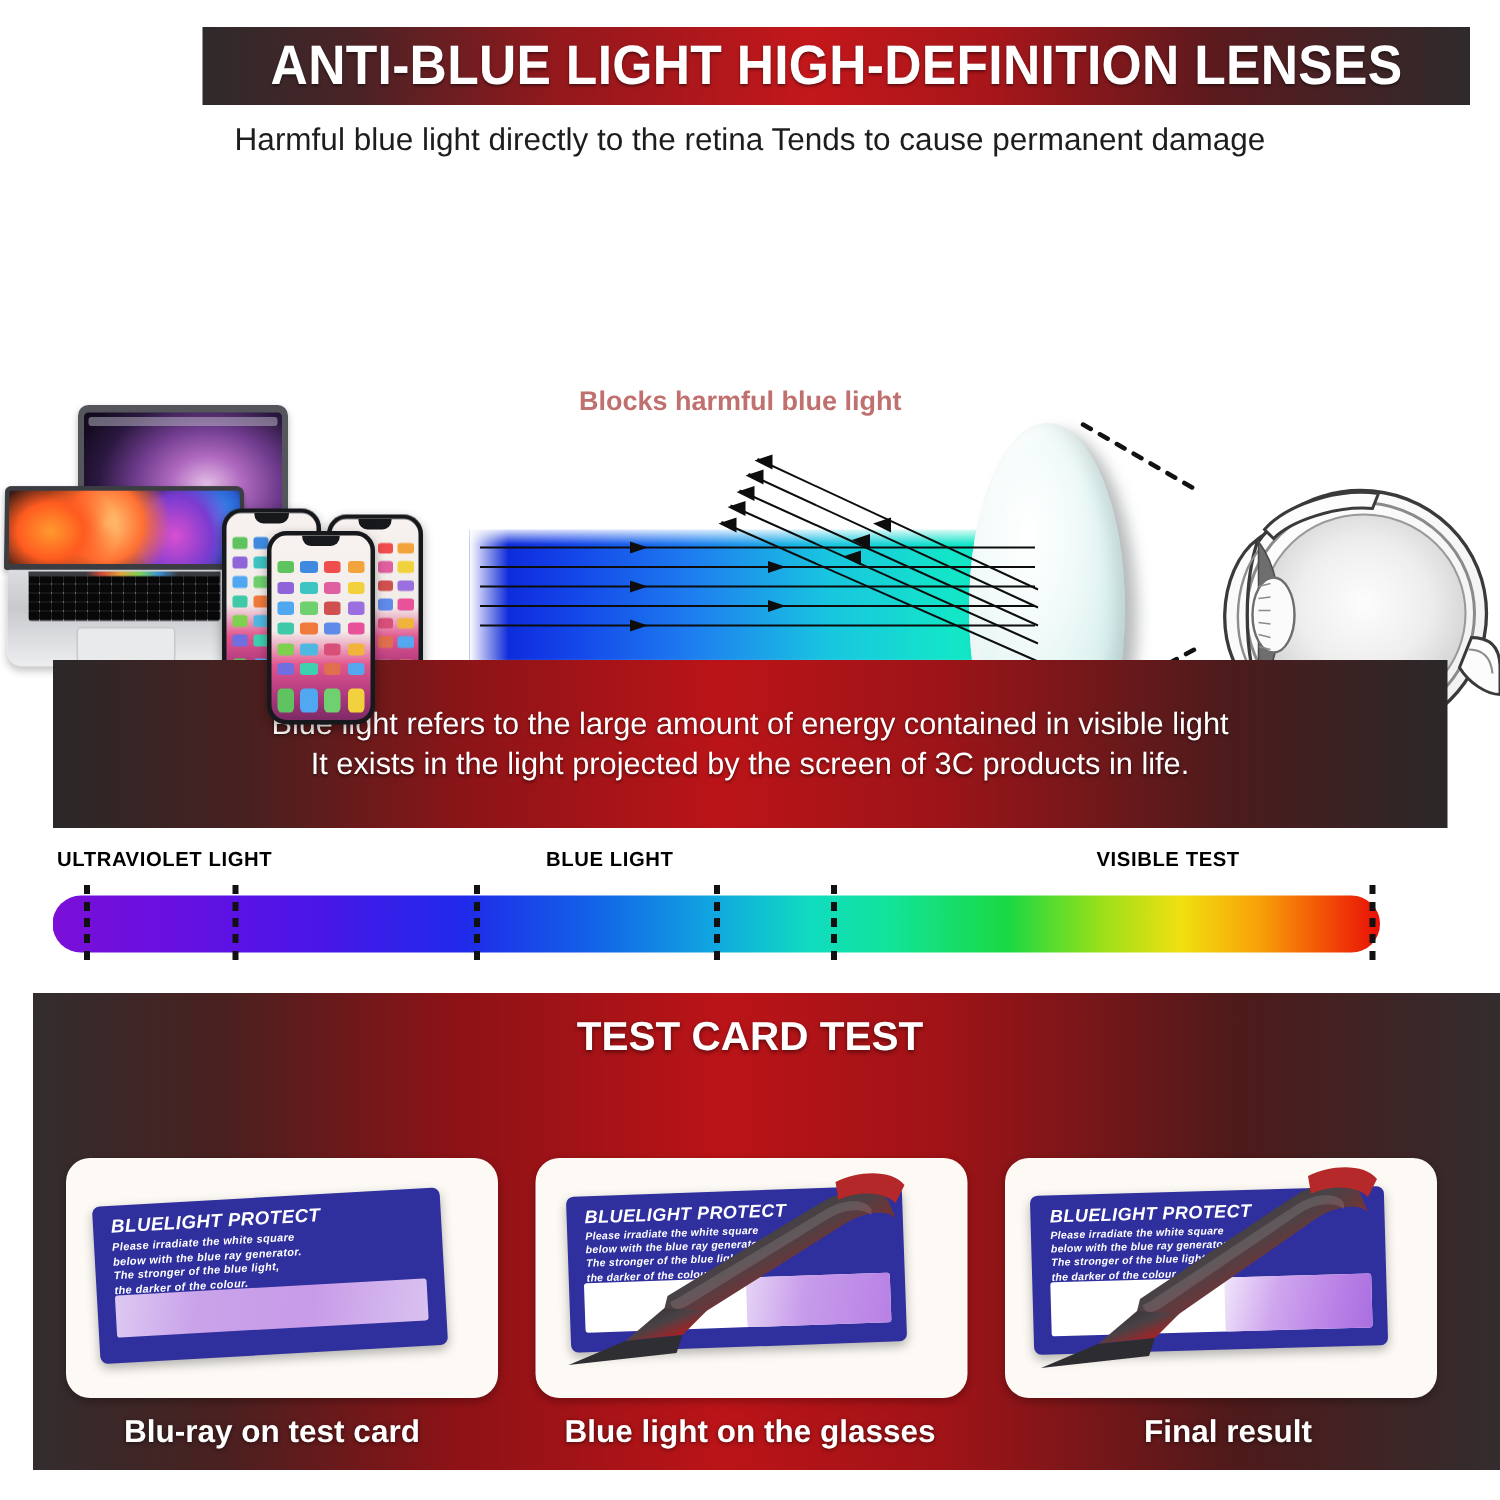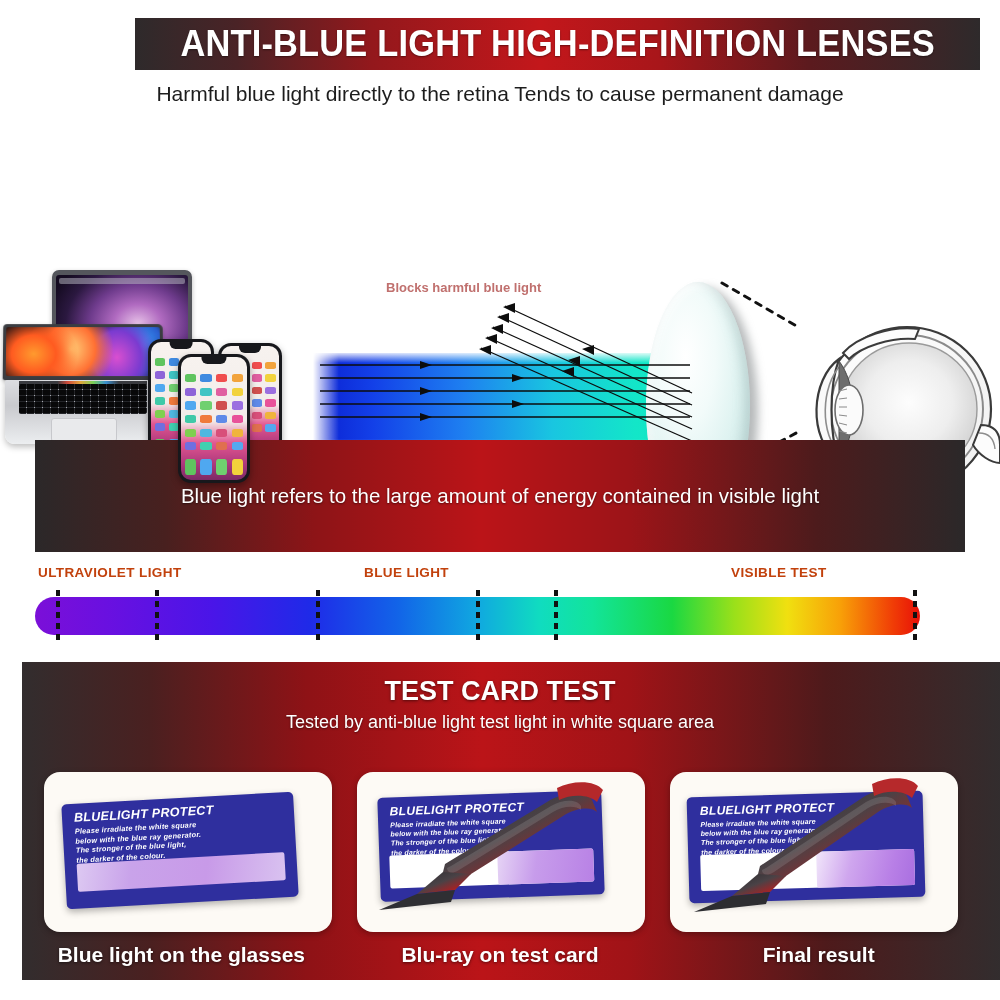--- a/index.html
+++ b/index.html
@@ -11,21 +11,21 @@
     background:linear-gradient(90deg,#2e2a2b 0%,#4a2326 12%,#93181c 28%,#c3171b 48%,#a8161a 62%,#5b1a1e 80%,#2e2a2b 100%);
     display:flex;align-items:center;justify-content:center;}
   #header-title{color:#fff;font-size:37px;font-weight:bold;letter-spacing:.2px;
     transform:scaleX(.93);white-space:nowrap;text-shadow:0 1px 2px rgba(0,0,0,.45);}
   #header-subtitle{position:absolute;left:0;top:82px;width:1000px;text-align:center;
     font-size:21px;color:#1d1d1d;}
 
   
   #hero{position:absolute;left:0;top:125px;width:1000px;height:305px;}
 
-  #blocks-label{position:absolute;left:386px;top:155px;font-size:13px;font-weight:bold;
+  #blocks-label{position:absolute;left:386px;top:132px;font-size:18px;font-weight:bold;
     color:#c0706e;white-space:nowrap;}
 
   
   #devices{position:absolute;left:0;top:130px;width:320px;height:230px;}
   .monitor-body{position:absolute;left:52px;top:15px;width:140px;height:108px;
     background:#54565c;border-radius:7px 7px 3px 3px;
     box-shadow:0 2px 5px rgba(0,0,0,.28);}
   .monitor-screen{position:absolute;left:4px;top:5px;width:132px;height:94px;border-radius:3px;
     background:radial-gradient(ellipse 70% 80% at 62% 52%,#e7c2e8 0%,#b06ac0 26%,#6e3b8c 52%,#2b1840 78%,#140b20 100%);}
   .monitor-bar{position:absolute;left:7px;top:8px;width:126px;height:6px;border-radius:2px;
@@ -94,21 +94,21 @@
   #eye{position:absolute;left:795px;top:188px;width:205px;height:190px;}
 
   
   #info-panel{position:absolute;left:35px;top:440px;width:930px;height:112px;
     background:linear-gradient(90deg,#2b2829 0%,#48201f 14%,#8d1417 30%,#bb1418 48%,#9c1418 64%,#4d1b1c 84%,#2b2829 100%);
     display:flex;flex-direction:column;align-items:center;justify-content:center;gap:3px;}
   .info-line{color:#fff;font-size:20.5px;white-space:nowrap;text-shadow:0 1px 2px rgba(0,0,0,.5);}
 
   
   #spectrum-section{position:absolute;left:0;top:565px;width:1000px;height:85px;}
-  .spec-label{position:absolute;top:0;font-size:13.5px;font-weight:bold;letter-spacing:.4px;color:#c2410c;white-space:nowrap;}
+  .spec-label{position:absolute;top:0;font-size:13.5px;font-weight:bold;letter-spacing:.4px;color:#000000;white-space:nowrap;}
   #spectrum-bar{position:absolute;left:35px;top:597px;width:885px;height:38px;border-radius:19px;
     background:linear-gradient(90deg,
       #7b0fd8 0%, #6a10e0 8%, #4a15e8 20%, #1f2ae8 31%,
       #1264e8 41%, #10a8e0 50%, #10dcc0 57%, #12e49a 63%,
       #1ad842 72%, #9ae01a 79%, #f0e010 85%, #f8a008 91%, #f03c06 97%, #e81008 100%);}
   .spec-tick{position:absolute;top:590px;width:4px;height:52px;
     background:repeating-linear-gradient(180deg,#111 0 6px,transparent 6px 11px);}
 
   
   #test-section{position:absolute;left:22px;top:662px;width:980px;height:318px;
@@ -379,40 +379,40 @@
     <path d="M48,40 C62,24 96,12 124,16 L120,26 C96,24 66,34 54,46 z" fill="#fcfcfc" stroke="#3a3a3a" stroke-width="2"></path>
     <path d="M60,158 C84,176 124,180 150,168 L146,158 C122,168 86,166 66,152 z" fill="#fcfcfc" stroke="#3a3a3a" stroke-width="2"></path>
 
     <path d="M186,112 C200,112 205,120 205,132 L205,150 C196,150 184,142 178,132 z" fill="#fcfcfc" stroke="#3a3a3a" stroke-width="2"></path>
     <path d="M184,120 C194,120 199,126 200,136" fill="none" stroke="#8d8d8d" stroke-width="1.4"></path>
   </svg>
 </div>
 
 <div id="info-panel">
   <div class="info-line">Blue light refers to the large amount of energy contained in visible light</div>
+  <div class="info-line">It exists in the light projected by the screen of 3C products in life.</div>
 </div>
 
 <div id="spectrum-section">
   <div class="spec-label" id="sl0" style="left: 38px;">ULTRAVIOLET LIGHT</div>
   <div class="spec-label" id="sl1" style="left: 364px;">BLUE LIGHT</div>
   <div class="spec-label" id="sl2" style="left: 731px;">VISIBLE TEST</div>
 </div>
 <div id="spectrum-bar"></div>
 <div id="spectrum-ticks">
     <div class="spec-tick" style="left: 56px;"></div>
     <div class="spec-tick" style="left: 155px;"></div>
     <div class="spec-tick" style="left: 316px;"></div>
     <div class="spec-tick" style="left: 476px;"></div>
     <div class="spec-tick" style="left: 554px;"></div>
     <div class="spec-tick" style="left: 913px;"></div>
   </div>
 
 <div id="test-section">
   <div id="test-title">TEST CARD TEST</div>
-  <div class="test-sub" id="test-sub1">Tested by anti-blue light test light in white square area</div>
 
   <div class="card-panel" id="panel-1">
     <div class="testcard" style="left:20px;top:26px;width:232px;height:105px;transform:rotate(-3.2deg);">
       <div class="tc-title" style="left:12px;top:7px;font-size:12.5px;letter-spacing:.3px;">BLUELIGHT PROTECT</div>
       <div class="tc-body" style="left:12px;top:23px;font-size:7.3px;letter-spacing:.25px;">
         <div>Please  irradiate  the white square</div>
         <div>below with the blue ray generator.</div>
         <div>The stronger of the blue  light,</div>
         <div>the darker of the  colour.</div>
       </div>
@@ -476,16 +476,16 @@
       <path d="M106,104 L208,36 C226,24 248,24 253,34 L258,46 C252,40 236,42 224,50 L132,114 C120,122 108,120 104,112 z" fill="url(#fr3)"></path>
       <path d="M104,112 L132,114 L116,130 L78,134 z" fill="url(#fr3)"></path>
       <path d="M78,134 L116,130 L112,142 L40,150 z" fill="#2d2d31"></path>
       <path d="M218,22 C234,14 256,14 264,24 L258,36 C250,28 232,28 220,34 z" fill="#b6292b"></path>
       <path d="M112,106 L212,40 C224,33 238,33 242,40 L242,44 C236,39 224,40 214,46 L120,110 C112,115 108,112 108,108 z" fill="rgba(255,255,255,.12)"></path>
     </svg>
   </div>
 </div>
 
 <div id="captions">
+  <div class="caption">Blu-ray on test card</div>
   <div class="caption">Blue light on the glasses</div>
-  <div class="caption">Blu-ray on test card</div>
   <div class="caption">Final result</div>
 </div>
 
 </body></html>

